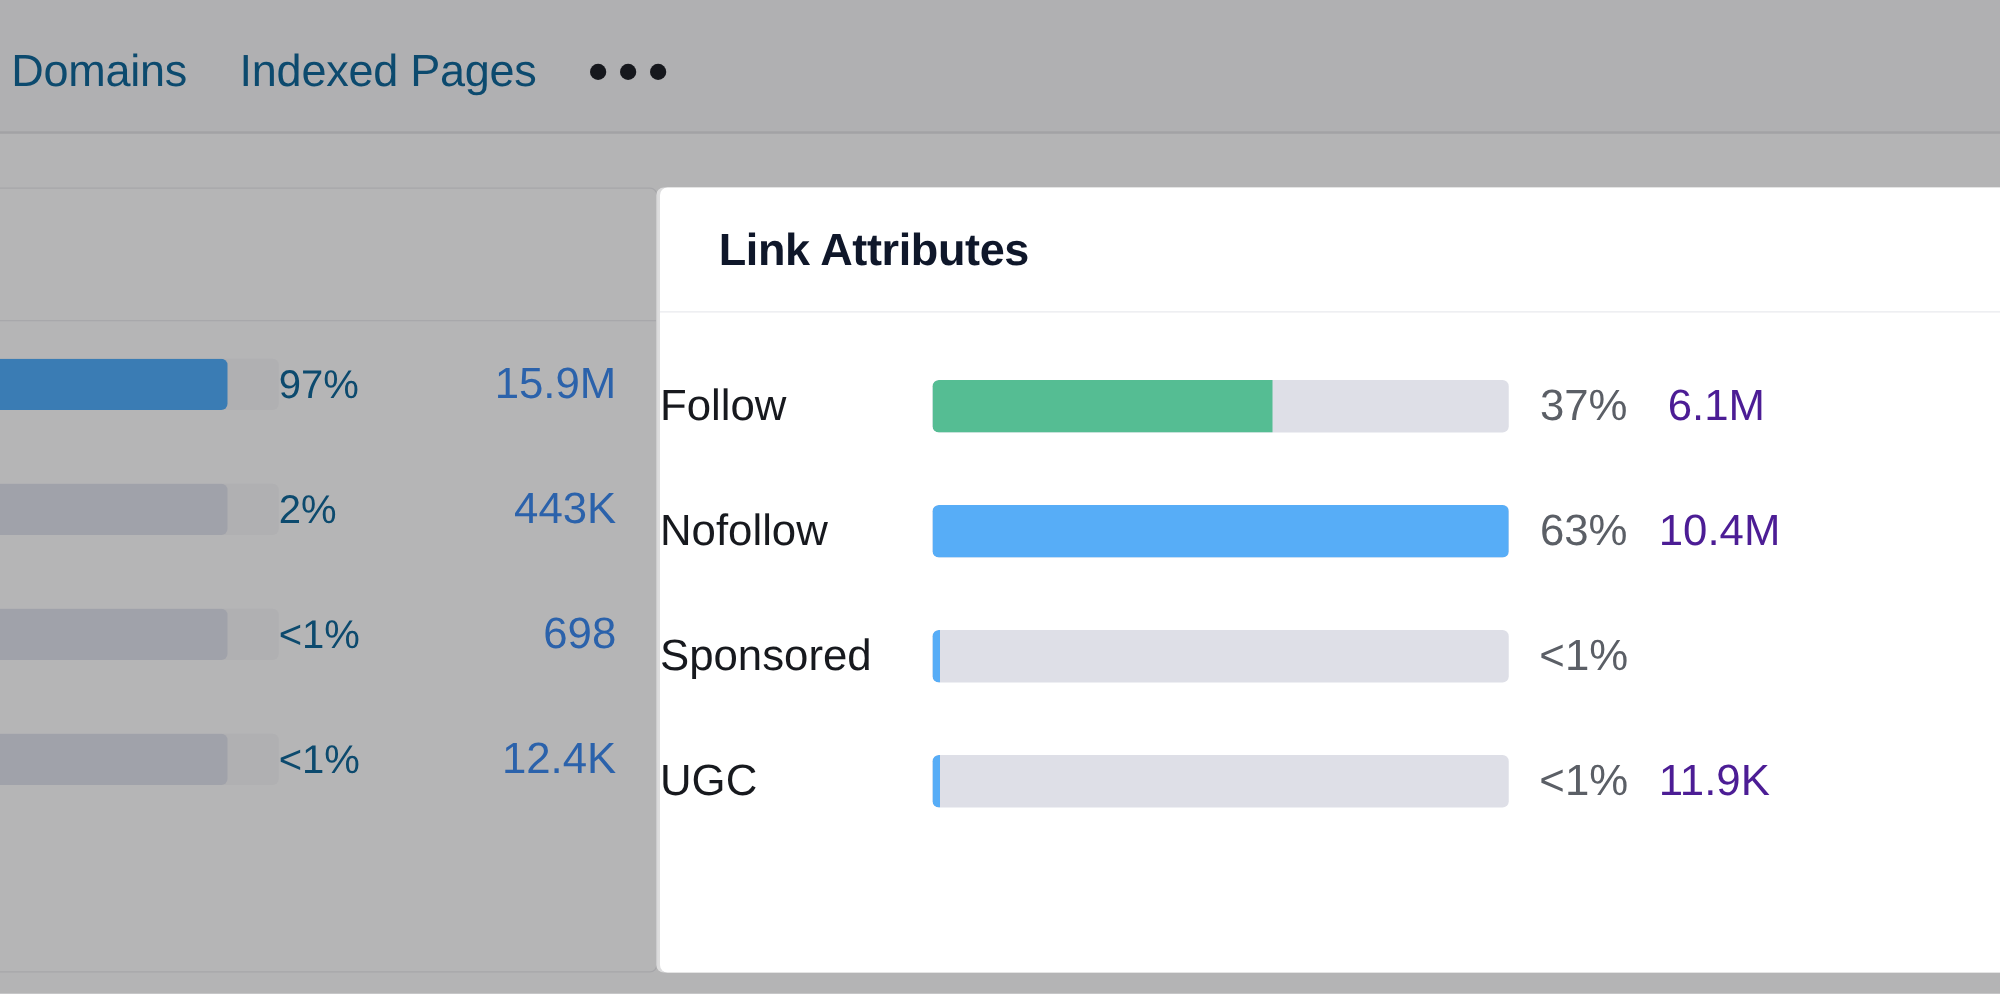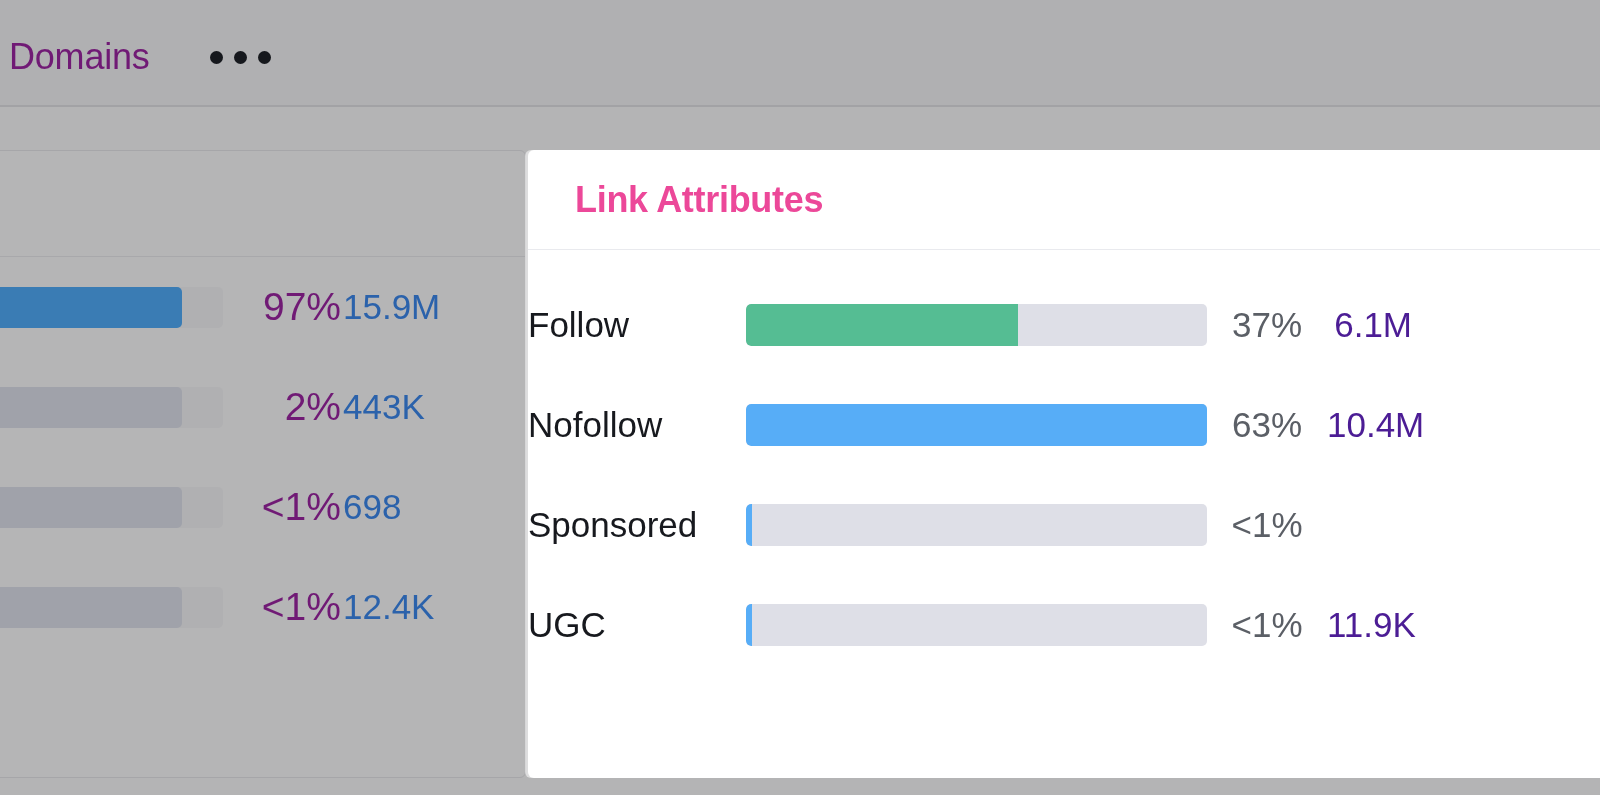--- a/index.html
+++ b/index.html
@@ -31,24 +31,24 @@
   #nav-tabs {
     position: absolute;
     left: 0;
     top: 28px;
     display: flex;
     align-items: center;
     height: 58px;
   }
   .nav-tab {
     font-size: 36px;
-    color: #701a75;
+    color: #0c4a6e;
     letter-spacing: -0.2px;
     white-space: nowrap;
-    padding: 0 38px;
+    padding: 0 21px;
     line-height: 58px;
     cursor: pointer;
   }
   .nav-tab:first-child { padding-left: 9px; }
   #nav-more {
     display: flex;
     align-items: center;
     gap: 11px;
     padding: 0 22px;
     height: 58px;
@@ -109,28 +109,27 @@
   }
   .left-bar-fill {
     position: absolute;
     left: 0;
     top: 0;
     height: 100%;
     border-radius: 5px;
   }
   .left-pct {
     width: 118px;
-    text-align: right;
-    font-size: 39px;
-    color: #701a75;
+    font-size: 32px;
+    color: #0c4a6e;
     padding-right: 2px;
   }
   .left-val {
     width: 150px;
-    text-align: left;
+    text-align: right;
     font-size: 35px;
     color: #2b62ab;
     padding-right: 10px;
     cursor: pointer;
   }
 
   
   #link-attributes-card {
     position: absolute;
     left: 528px;
@@ -146,21 +145,21 @@
     height: 100px;
     border-bottom: 1px solid #e9eaee;
     display: flex;
     align-items: center;
     padding-left: 47px;
     box-sizing: border-box;
   }
   #link-attributes-title {
     font-size: 36px;
     font-weight: bold;
-    color: #ec4899;
+    color: #0f172a;
     letter-spacing: -0.3px;
   }
   #link-attributes-body {
     padding-top: 25px;
   }
   .attr-row {
     height: 100px;
     display: flex;
     align-items: center;
   }
@@ -202,20 +201,21 @@
     color: #4c1d95;
     cursor: pointer;
   }
 </style>
 </head>
 <body>
 
 <div id="top-nav">
   <div id="nav-tabs">
     <div class="nav-tab">Domains</div>
+    <div class="nav-tab">Indexed Pages</div>
     <div id="nav-more">
       <span class="dot"></span>
       <span class="dot"></span>
       <span class="dot"></span>
     </div>
   </div>
 </div>
 
 <div id="content-area">
 

